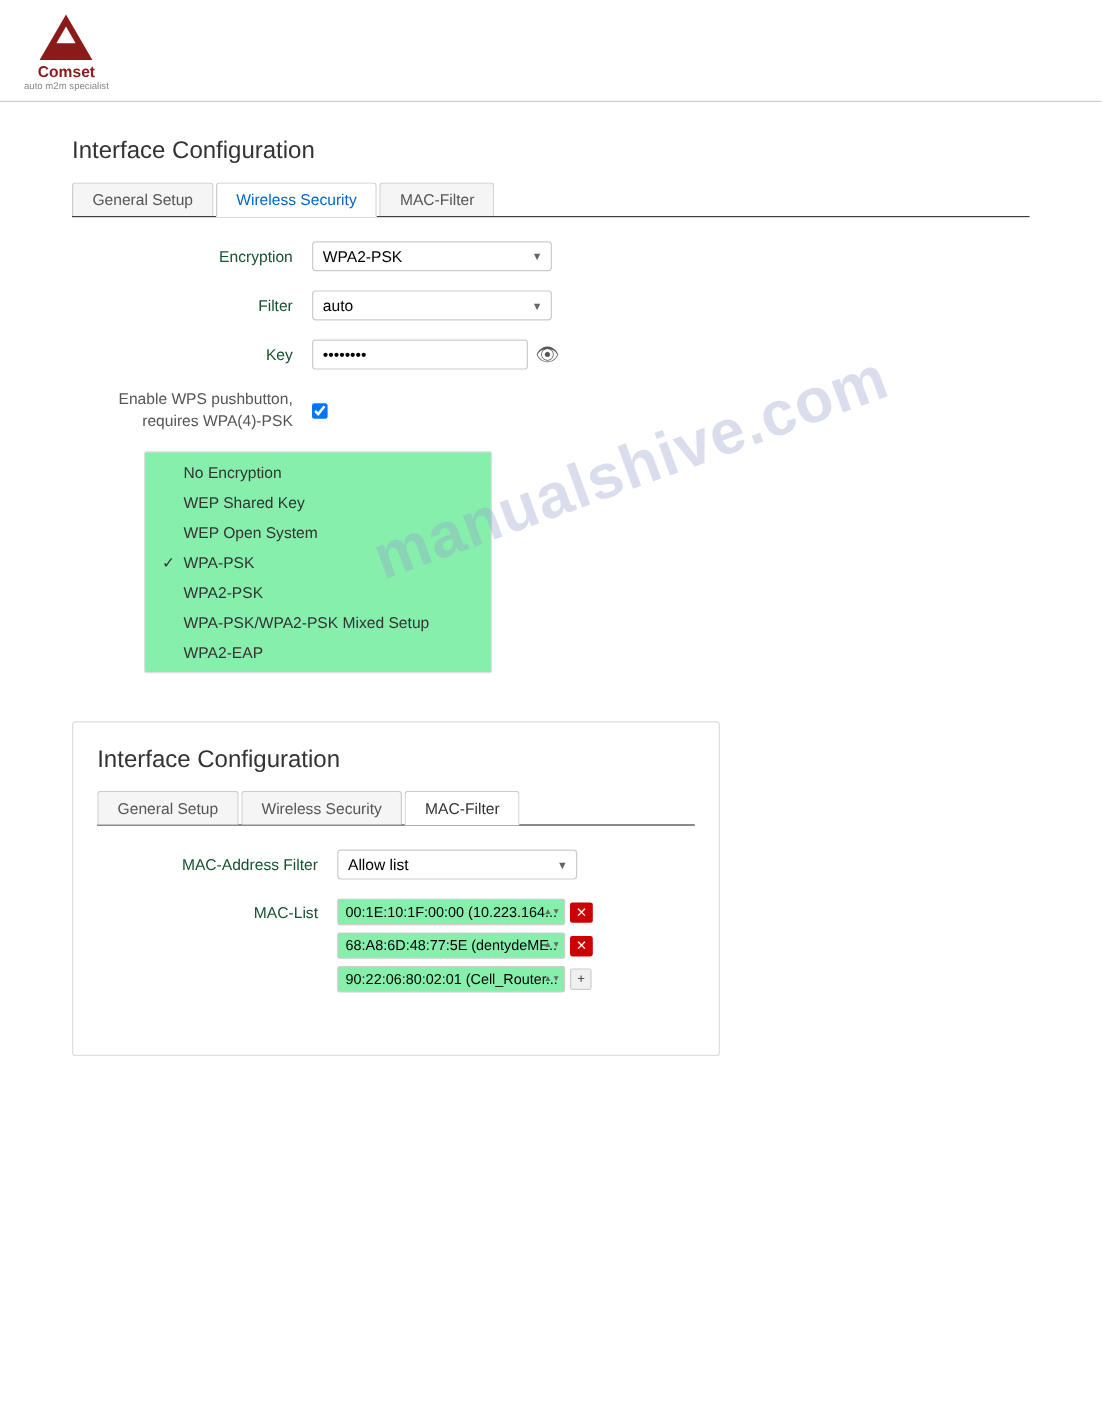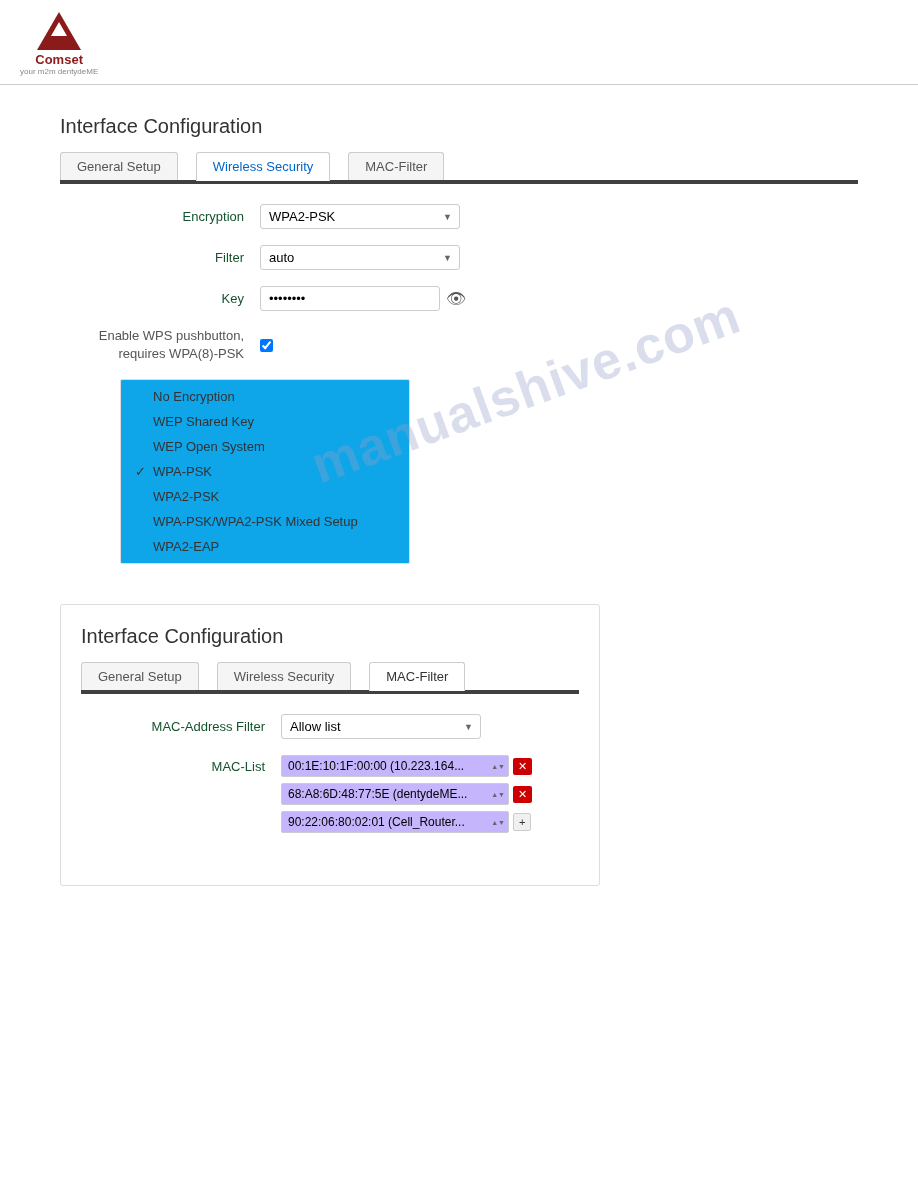--- a/index.html
+++ b/index.html
@@ -62,23 +62,22 @@
     
     .section-title {
       font-size: 20px;
       font-weight: normal;
       color: #333;
       margin-bottom: 14px;
     }
 
     .tabs-container {
       display: flex;
-      border-bottom: 4px solid #404040;
+      border-bottom: 1px solid #404040;
       margin-bottom: 20px;
-      gap: 16px;
     }
     .tab {
       padding: 6px 16px;
       cursor: pointer;
       font-size: 13px;
       border: 1px solid #ccc;
       border-bottom: none;
       background: #f5f5f5;
       color: #555;
       margin-right: 2px;
@@ -160,21 +159,21 @@
       cursor: pointer;
       color: #555;
       font-size: 16px;
     }
     input[type="checkbox"] {
       cursor: pointer;
     }
 
     
     .dropdown-menu {
-      background: #0ea5e9;
+      background: #86efac;
       border: 1px solid #ddd;
       border-radius: 2px;
       padding: 4px 0;
       width: 290px;
       margin-top: 10px;
       margin-left: 60px;
     }
     .dropdown-item {
       padding: 5px 14px;
       font-size: 13px;
@@ -215,26 +214,26 @@
       background: #fff;
     }
 
     
     .mac-list-item {
       display: flex;
       align-items: center;
       margin-bottom: 6px;
     }
     .mac-select {
-      width: 228px;
+      width: 190px;
       font-size: 12px;
       padding: 3px 6px;
       border: 1px solid #ccc;
       border-radius: 2px;
-      background: #c4b5fd;
+      background: #86efac;
       appearance: none;
       -webkit-appearance: none;
     }
     .mac-select-wrapper {
       position: relative;
       display: inline-block;
     }
     .mac-select-wrapper::after {
       content: '▲▼';
       font-size: 7px;
@@ -273,21 +272,21 @@
   </style>
 </head>
 <body>
 
 <div class="section-wrapper">
 
   <div class="header">
     <div class="logo-container">
       <div class="logo-triangle"></div>
       <div class="logo-text">Comset</div>
-      <div class="logo-subtext">your m2m dentydeME</div>
+      <div class="logo-subtext">auto m2m specialist</div>
     </div>
   </div>
 
   <div class="watermark">manualshive.com</div>
 
   <div class="main-content">
 
     <div>
       <h2 class="section-title">Interface Configuration</h2>
 
@@ -323,21 +322,21 @@
         <div class="form-label">Key</div>
         <div class="form-control">
           <input type="password" value="12345678" style="">
           <span class="eye-icon">👁</span>
         </div>
       </div>
 
       <div class="form-row">
         <div class="form-label-multiline">
           <span>Enable WPS pushbutton,</span><br>
-          <span>requires WPA(8)-PSK</span>
+          <span>requires WPA(4)-PSK</span>
         </div>
         <div class="form-control">
           <input type="checkbox" checked="" style="">
         </div>
       </div>
 
       <div class="dropdown-menu">
         <div class="dropdown-item">
           <span class="checkmark">&nbsp;</span>
           <span>No Encryption</span>

